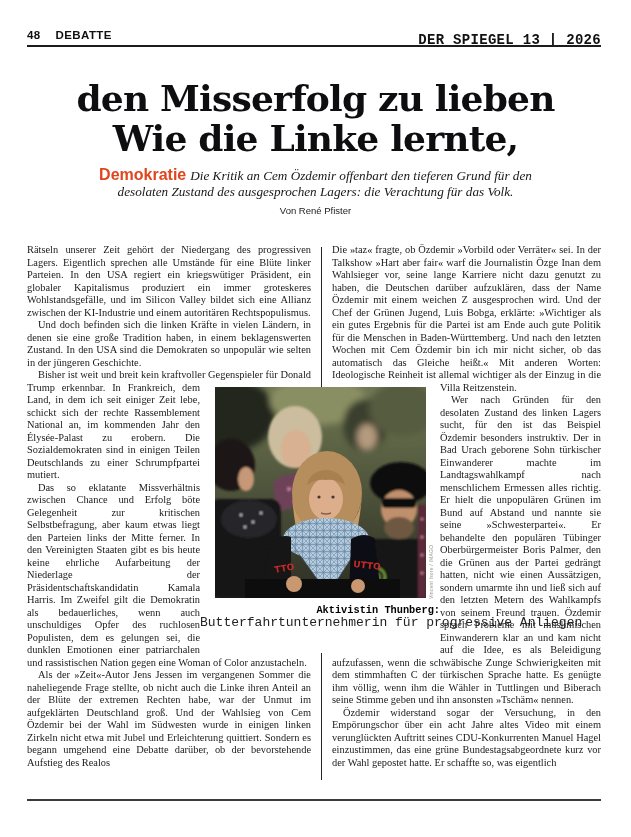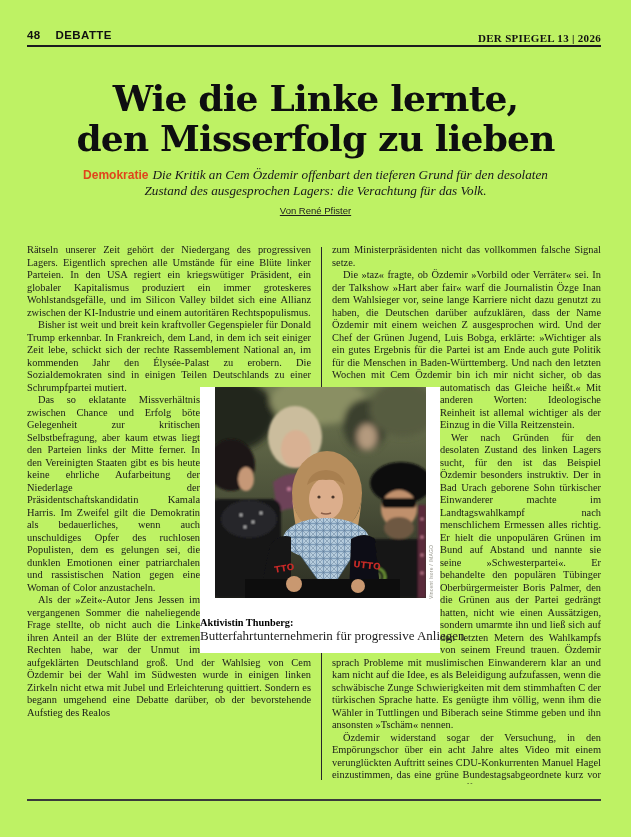--- a/index.html
+++ b/index.html
@@ -1,36 +1,36 @@
 <!DOCTYPE html>
 <html lang="de"><head>
 <meta charset="utf-8">
 <style>
   html,body { margin:0; padding:0; background:#e8e8e8; }
   .page {
-    position:relative; width:631px; height:837px; background:#bef264;
+    position:relative; width:631px; height:837px; background:#ffffff;
     margin:0 auto; overflow:hidden;
     font-family:"Liberation Serif", serif; color:#181818;
   }
 
   
   .header-left { position:absolute; left:27px; top:29px; font-family:"Liberation Sans",sans-serif; font-weight:bold; font-size:11.5px; letter-spacing:.4px; color:#111; }
   .header-left .pagenum { margin-right:15px; }
-  .header-right { position:absolute; right:30px; top:32px; font-family:Liberation Serif, serif; font-weight:bold; font-size:11px; letter-spacing:.3px; color:#111; }
+  .header-right { position:absolute; right:30px; top:32px; font-family:Liberation Mono, monospace; font-weight:bold; font-size:14px; letter-spacing:.3px; color:#111; }
   .header-rule { position:absolute; left:27px; right:30px; top:45px; height:2px; background:#1c1c1e; }
 
   
   .headline { position:absolute; left:0; right:0; top:78px; text-align:center;
     font-family:"DejaVu Serif", serif; font-weight:bold; font-size:36px; line-height:40px;
     letter-spacing:-0.8px; color:#0e0e10; }
   .deck { position:absolute; left:75px; right:75px; top:167px; text-align:center;
     font-family:"Liberation Serif", serif; font-style:italic; font-size:13.2px; line-height:16px; color:#17171a; }
-  .deck .kicker { font-style:normal; font-family:"Liberation Sans",sans-serif; font-weight:bold; font-size:12px; color:#e0451c; margin-right:4px; }
+  .deck .kicker { font-style:normal; font-family:"Liberation Sans",sans-serif; font-weight:bold; font-size:16px; color:#e0451c; margin-right:4px; }
   .byline { position:absolute; left:0; right:0; top:205px; text-align:center;
-    font-family:"Liberation Sans",sans-serif; font-size:9.5px; color:#1c1c1c;text-decoration:underline; }
+    font-family:"Liberation Sans",sans-serif; font-size:9.5px; color:#1c1c1c; }
 
   
   .col { position:absolute; top:244px; height:540px; overflow:hidden;
     font-size:10.4px; line-height:12.5px; text-align:justify;
     hyphens:auto; -webkit-hyphens:auto; overflow-wrap:break-word; color:#1a1a1a; }
   .col-left  { left:27px;  width:284px; }
   .col-right { left:332px; width:269px; }
   .vrule { position:absolute; left:321px; top:247px; width:1px; height:533px; background:#26262a; z-index:1; }
 
   .blocker-left  { float:right; width:111px; height:538px;
@@ -45,64 +45,64 @@
 
   .lead-in { float:left; font-family:"DejaVu Serif",serif; font-weight:bold;
     font-size:23px; line-height:25px; padding-right:7px; color:#0e0e10; white-space:nowrap; }
 
   
   .figure { position:absolute; left:200px; top:387px; width:240px; height:266px; background:#fff; z-index:2; }
   .photo { display:block; margin:0 auto; width:211px; height:211px; }
   .credit { position:absolute; left:228px; top:92px; width:8px; height:120px;
     writing-mode:vertical-rl; transform:rotate(180deg);
     font-family:"Liberation Sans",sans-serif; font-size:5px; letter-spacing:.2px; color:#9a9a90; }
-  .figcaption { margin-top:19px; text-align:left; font-family:Liberation Serif, serif; line-height:12.5px; }
+  .figcaption { margin-top:6px; text-align:right; font-family:Liberation Mono, monospace; line-height:12.5px; }
   .cap-title { font-weight:bold; font-size:10.3px; color:#000; }
   .cap-text  { font-size:13px; color:#222; white-space:nowrap; }
 
   .bottom-rule { position:absolute; left:27px; right:30px; top:799px; height:2px; background:#3a3a3c; }
 </style>
 </head>
 <body>
 
 <div class="page">
 
   <div class="header-left">
     <span class="pagenum">48</span><span>DEBATTE</span>
   </div>
   <div class="header-right">DER SPIEGEL 13 | 2026</div>
   <div class="header-rule"></div>
 
   <h1 class="headline" style="margin:0;">
+    <div>den Misserfolg zu lieben</div>
     <div>Wie die Linke lernte,</div>
-    <div>den Misserfolg zu lieben</div>
   </h1>
 
   <div class="deck">
     <span class="kicker">Demokratie</span><span>Die Kritik an Cem Özdemir offenbart den tieferen Grund für den desolaten Zustand des ausgesprochen Lagers: die Verachtung für das Volk.</span>
   </div>
 
   <div class="byline">Von René Pfister</div>
 
   <div class="vrule"></div>
 
   <div class="col col-left">
     <div class="blocker-left"></div>
     <p class="para"><span class="lead-in">Zu den großen</span><span>Rätseln unserer Zeit gehört der Niedergang des progressiven Lagers. Eigentlich sprechen alle Umstände für eine Blüte linker Parteien. In den USA regiert ein kriegswütiger Präsident, ein globaler Kapitalismus produziert ein immer groteskeres Wohlstandsgefälle, und im Silicon Valley bildet sich eine Allianz zwischen der KI-Industrie und einem autoritären Rechtspopulismus.</span></p>
     <div class="paras">
+        <p class="para">Und doch befinden sich die linken Kräfte in vielen Ländern, in denen sie eine große Tradition haben, in einem beklagenswerten Zustand. In den USA sind die Demokraten so unpopulär wie selten in der jüngeren Geschichte.</p>
         <p class="para">Bisher ist weit und breit kein kraftvoller Gegenspieler für Donald Trump erkennbar. In Frankreich, dem Land, in dem ich seit einiger Zeit lebe, schickt sich der rechte Rassemblement National an, im kommenden Jahr den Élysée-Palast zu erobern. Die Sozialdemokraten sind in einigen Teilen Deutschlands zu einer Schrumpfpartei mutiert.</p>
         <p class="para">Das so eklatante Missverhältnis zwischen Chance und Erfolg böte Gelegenheit zur kritischen Selbstbefragung, aber kaum etwas liegt den Parteien links der Mitte ferner. In den Vereinigten Staaten gibt es bis heute keine ehrliche Aufarbeitung der Niederlage der Präsidentschaftskandidatin Kamala Harris. Im Zweifel gilt die Demokratin als bedauerliches, wenn auch unschuldiges Opfer des ruchlosen Populisten, dem es gelungen sei, die dunklen Emotionen einer patriarchalen und rassistischen Nation gegen eine Woman of Color anzustacheln.</p>
         <p class="para">Als der »Zeit«-Autor Jens Jessen im vergangenen Sommer die naheliegende Frage stellte, ob nicht auch die Linke ihren Anteil an der Blüte der extremen Rechten habe, war der Unmut im aufgeklärten Deutschland groß. Und der Wahlsieg von Cem Özdemir bei der Wahl im Südwesten wurde in einigen linken Zirkeln nicht etwa mit Jubel und Erleichterung quittiert. Sondern es begann umgehend eine Debatte darüber, ob der bevorstehende Aufstieg des Realos</p>
       </div>
   </div>
 
   <div class="col col-right">
     <div class="blocker-right"></div>
     <div class="paras">
-        <p class="para">zum Ministerpräsidenten nicht das vollkommen falsche Signal setze.</p>
         <p class="para">Die »taz« fragte, ob Özdemir »Vorbild oder Verräter« sei. In der Talkshow »Hart aber fair« warf die Journalistin Özge Inan dem Wahlsieger vor, seine lange Karriere nicht dazu genutzt zu haben, die Deutschen darüber aufzuklären, dass der Name Özdemir mit einem weichen Z ausgesprochen wird. Und der Chef der Grünen Jugend, Luis Bobga, erklärte: »Wichtiger als ein gutes Ergebnis für die Partei ist am Ende auch gute Politik für die Menschen in Baden-Württemberg. Und nach den letzten Wochen mit Cem Özdemir bin ich mir nicht sicher, ob das automatisch das Gleiche heißt.« Mit anderen Worten: Ideologische Reinheit ist allemal wichtiger als der Einzug in die Villa Reitzenstein.</p>
         <p class="para">Wer nach Gründen für den desolaten Zustand des linken Lagers sucht, für den ist das Beispiel Özdemir besonders instruktiv. Der in Bad Urach geborene Sohn türkischer Einwanderer machte im Landtagswahlkampf nach menschlichem Ermessen alles richtig. Er hielt die unpopulären Grünen im Bund auf Abstand und nannte sie seine »Schwesterpartei«. Er behandelte den populären Tübinger Oberbürgermeister Boris Palmer, den die Grünen aus der Partei gedrängt hatten, nicht wie einen Aussätzigen, sondern umarmte ihn und ließ sich auf den letzten Metern des Wahlkampfs von seinem Freund trauen. Özdemir sprach Probleme mit muslimischen Einwanderern klar an und kam nicht auf die Idee, es als Beleidigung aufzufassen, wenn die schwäbische Zunge Schwierigkeiten mit dem stimmhaften C der türkischen Sprache hatte. Es genügte ihm völlig, wenn ihm die Wähler in Tuttlingen und Biberach seine Stimme geben und ihn ansonsten »Tschäm« nennen.</p>
         <p class="para">Özdemir widerstand sogar der Versuchung, in den Empörungschor über ein acht Jahre altes Video mit einem verunglückten Auftritt seines CDU-Konkurrenten Manuel Hagel einzustimmen, das eine grüne Bundestagsabgeordnete kurz vor der Wahl gepostet hatte. Er schaffte so, was eigentlich</p>
       </div>
   </div>
 
   <div class="figure">
     <svg class="photo" viewBox="0 0 211 211" xmlns="http://www.w3.org/2000/svg">
       <defs>
         <filter id="b3">

